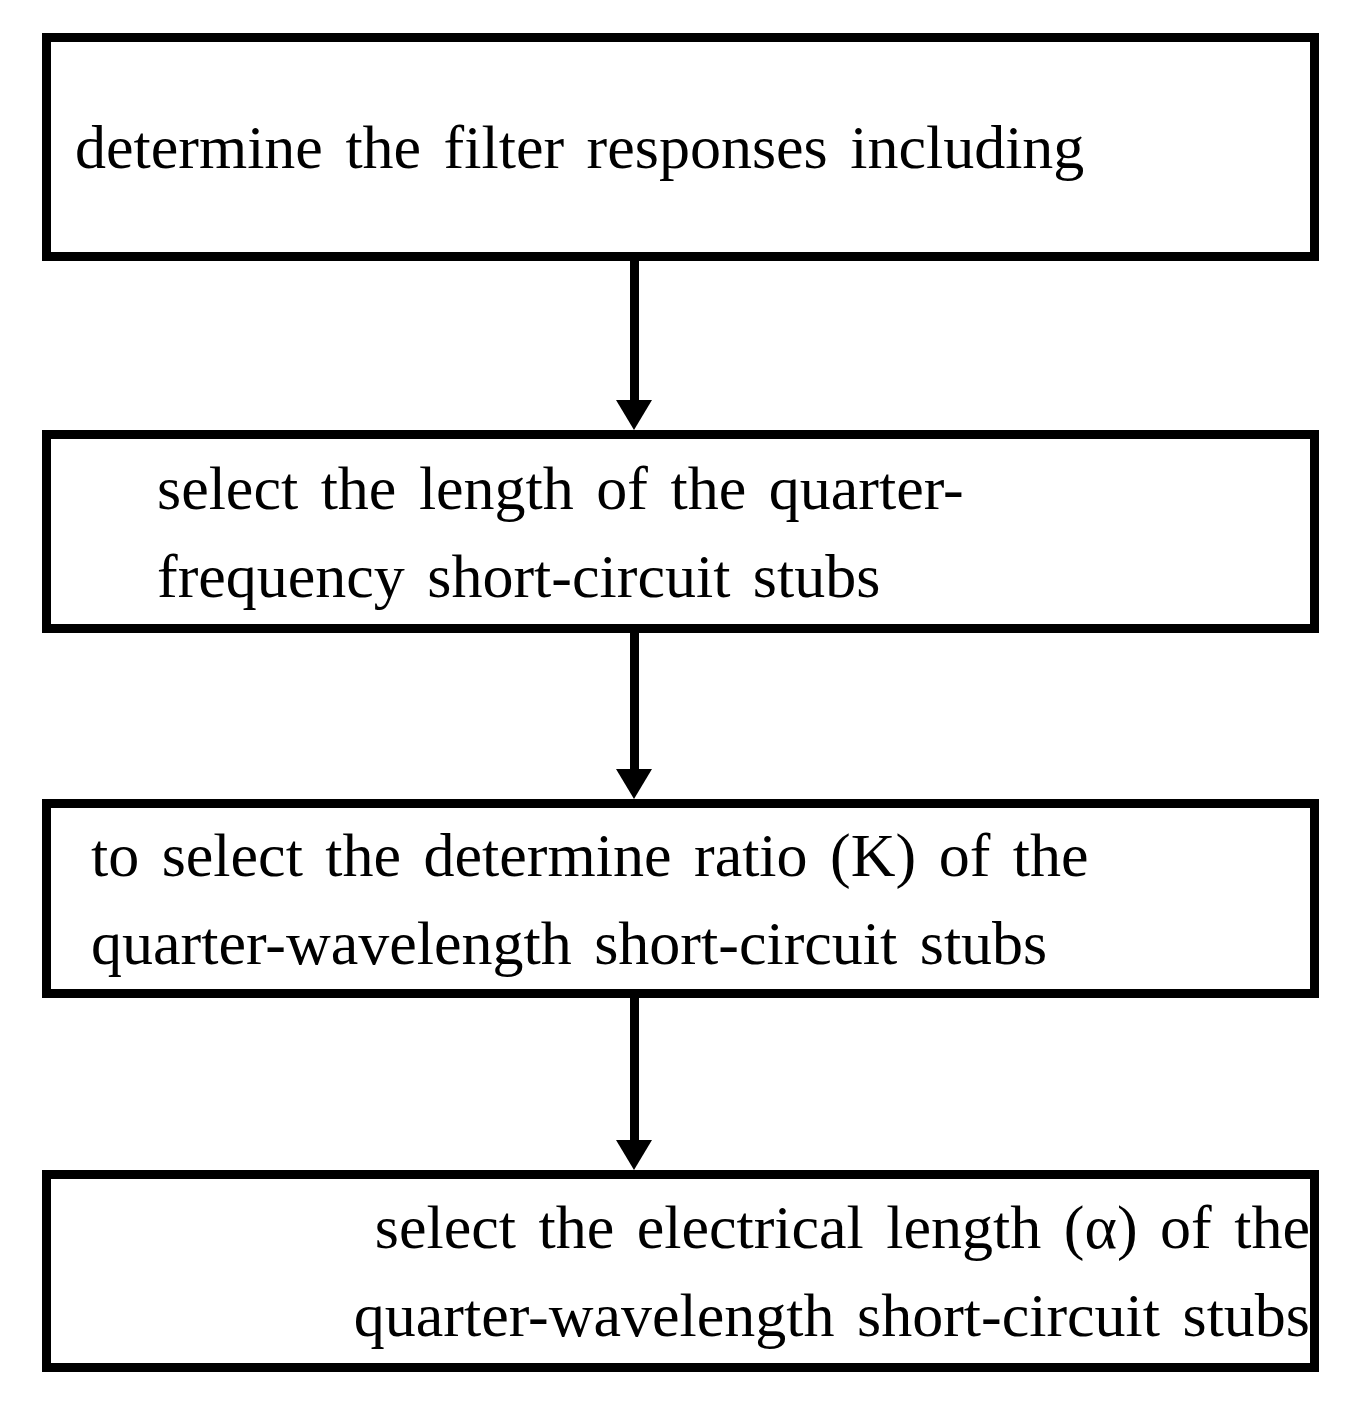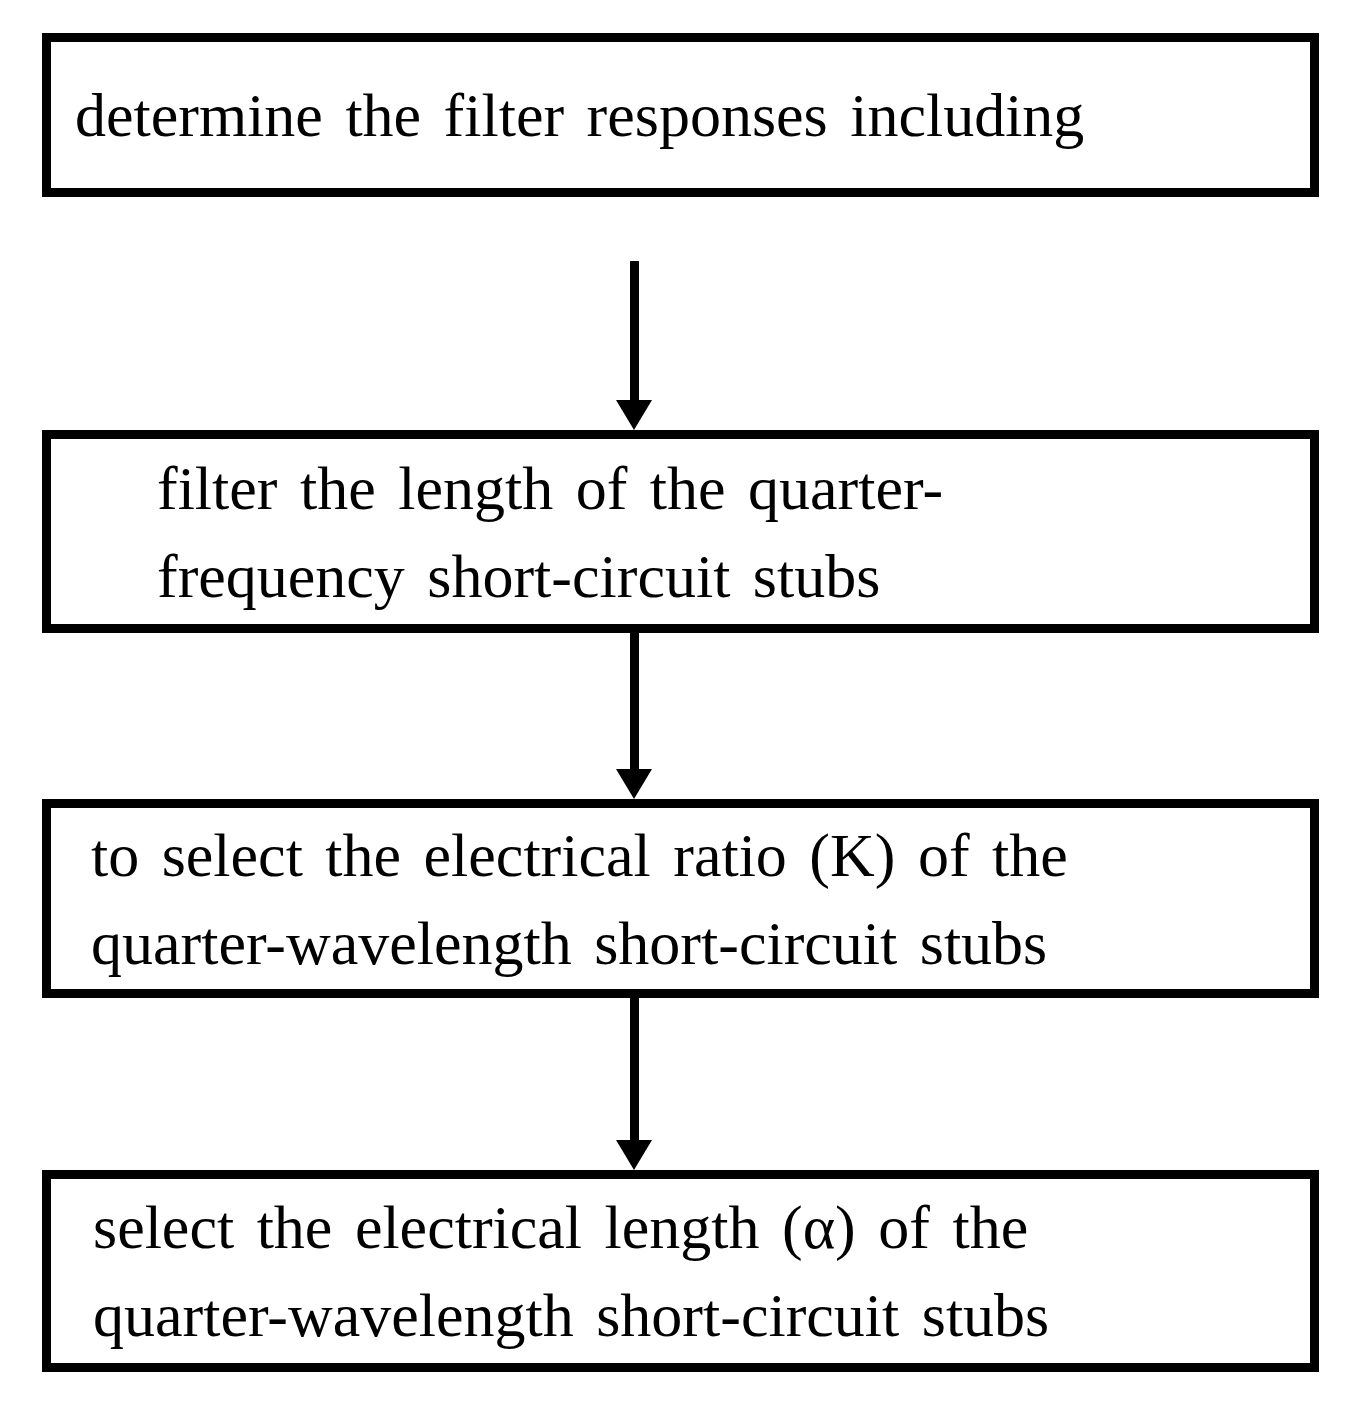--- a/index.html
+++ b/index.html
@@ -30,24 +30,24 @@
     justify-content: center;
     color: #000000;
     font-size: 62px;
     line-height: 88px;
     word-spacing: 7px;
     white-space: nowrap;
   }
   .step-box .line {
     display: block;
   }
-  #box-1 { top: 33px;   height: 164px; padding-left: 24px;  }
+  #box-1 { top: 33px;   height: 228px; padding-left: 24px;  }
   #box-2 { top: 430px;  height: 203px; padding-left: 106px; }
   #box-3 { top: 799px;  height: 199px; padding-left: 40px;  }
-  #box-4 { top: 1170px; height: 202px; padding-left: 42px;  }
+  #box-4 { top: 1170px; height: 202px; padding-left: 42px; text-align: right;  }
 
   .arrow {
     position: absolute;
     left: 616px;  
     width: 36px;
     display: flex;
     flex-direction: column;
     align-items: center;
   }
   .arrow .stem {
@@ -74,31 +74,31 @@
   <div class="step-box" id="box-1">
     <span class="line">determine the filter responses including</span>
   </div>
 
   <div class="arrow" id="arrow-1">
     <div class="stem"></div>
     <div class="head"></div>
   </div>
 
   <div class="step-box" id="box-2">
-    <span class="line">filter the length of the quarter-</span>
+    <span class="line">select the length of the quarter-</span>
     <span class="line">frequency short-circuit stubs</span>
   </div>
 
   <div class="arrow" id="arrow-2">
     <div class="stem"></div>
     <div class="head"></div>
   </div>
 
   <div class="step-box" id="box-3">
-    <span class="line">to select the electrical ratio (K) of the</span>
+    <span class="line">to select the determine ratio (K) of the</span>
     <span class="line">quarter-wavelength short-circuit stubs</span>
   </div>
 
   <div class="arrow" id="arrow-3">
     <div class="stem"></div>
     <div class="head"></div>
   </div>
 
   <div class="step-box" id="box-4">
     <span class="line">select the electrical length (α) of the</span>

